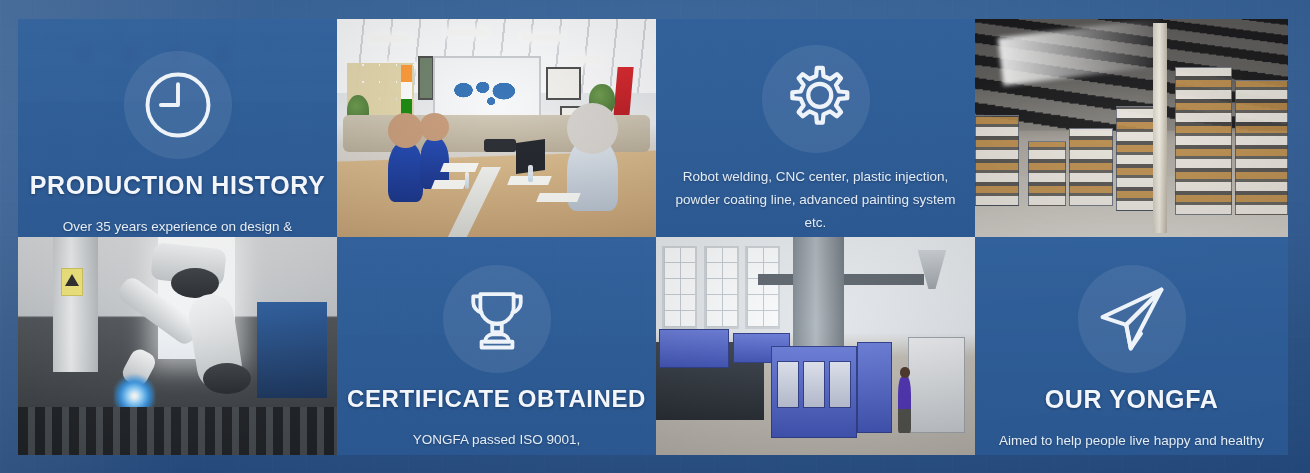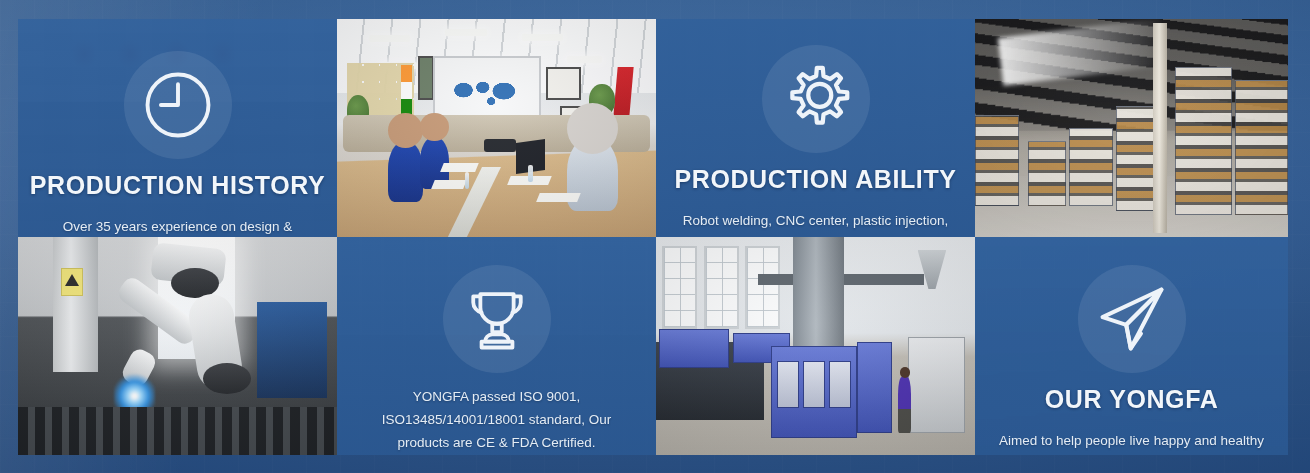--- a/index.html
+++ b/index.html
@@ -481,21 +481,20 @@
         <div class="icon-wrap">
           <div class="halo"></div>
           <svg width="80" height="80" viewBox="0 0 64 64" fill="none" stroke="#eef3f9" stroke-width="3.4" stroke-linecap="round" stroke-linejoin="round">
             <path d="M37.4 7 L38 13.6 L43.3 16 L48.7 12.1 L52 15.4 L48 20.8 L50.4 26 L57 26.6 L57 31.3
                      L50.4 31.9 L48 37.1 L52 42.5 L48.7 45.8 L43.3 41.9 L38 44.3 L37.4 50.9 L32.7 50.9
                      L32.1 44.3 L26.8 41.9 L21.4 45.8 L18.1 42.5 L22.1 37.1 L19.7 31.9 L13.1 31.3
                      L13.1 26.6 L19.7 26 L22.1 20.8 L18.1 15.4 L21.4 12.1 L26.8 16 L32.1 13.6 L32.7 7 Z"></path>
             <circle cx="35" cy="29" r="9.2"></circle>
           </svg>
         </div>
-        <h3>PRODUCTION ABILITY</h3>
         <p>Robot welding, CNC center, plastic injection, powder coating line, advanced painting system etc.</p>
       </div>
     </div>
 
     <div class="tile photo">
       <div class="frame ph-warehouse">
         <div class="roof"></div>
         <div class="skylight"></div>
         <div class="floor"></div>
         <div class="rack" style="left:0%;   top:44%; width:14%; height:42%;"></div>
@@ -533,20 +532,21 @@
           <div class="halo"></div>
           <svg width="76" height="76" viewBox="0 0 64 64" fill="none" stroke="#eef3f9" stroke-width="3.2" stroke-linecap="round" stroke-linejoin="round">
             <path d="M18 11 h28 v11 a14 14 0 0 1 -28 0 z"></path>
             <path d="M18 13 h-6 v5 a9 9 0 0 0 7 8.6"></path>
             <path d="M46 13 h6 v5 a9 9 0 0 1 -7 8.6"></path>
             <path d="M28 36 h8 v7 h-8 z"></path>
             <path d="M22 51 a6 6 0 0 1 6 -6 h8 a6 6 0 0 1 6 6 z"></path>
             <path d="M19 51 h26 v5 h-26 z"></path>
           </svg>
         </div>
+        <h3>CERTIFICATE OBTAINED</h3>
         <p>YONGFA passed ISO 9001, ISO13485/14001/18001 standard, Our products are CE &amp; FDA Certified.</p>
       </div>
     </div>
 
     <div class="tile photo">
       <div class="frame ph-mold">
         <div class="win" style="left:2%;  width:11%;"></div>
         <div class="win" style="left:15%; width:11%;"></div>
         <div class="win" style="left:28%; width:11%;"></div>
         <div class="machine-dark"></div>

